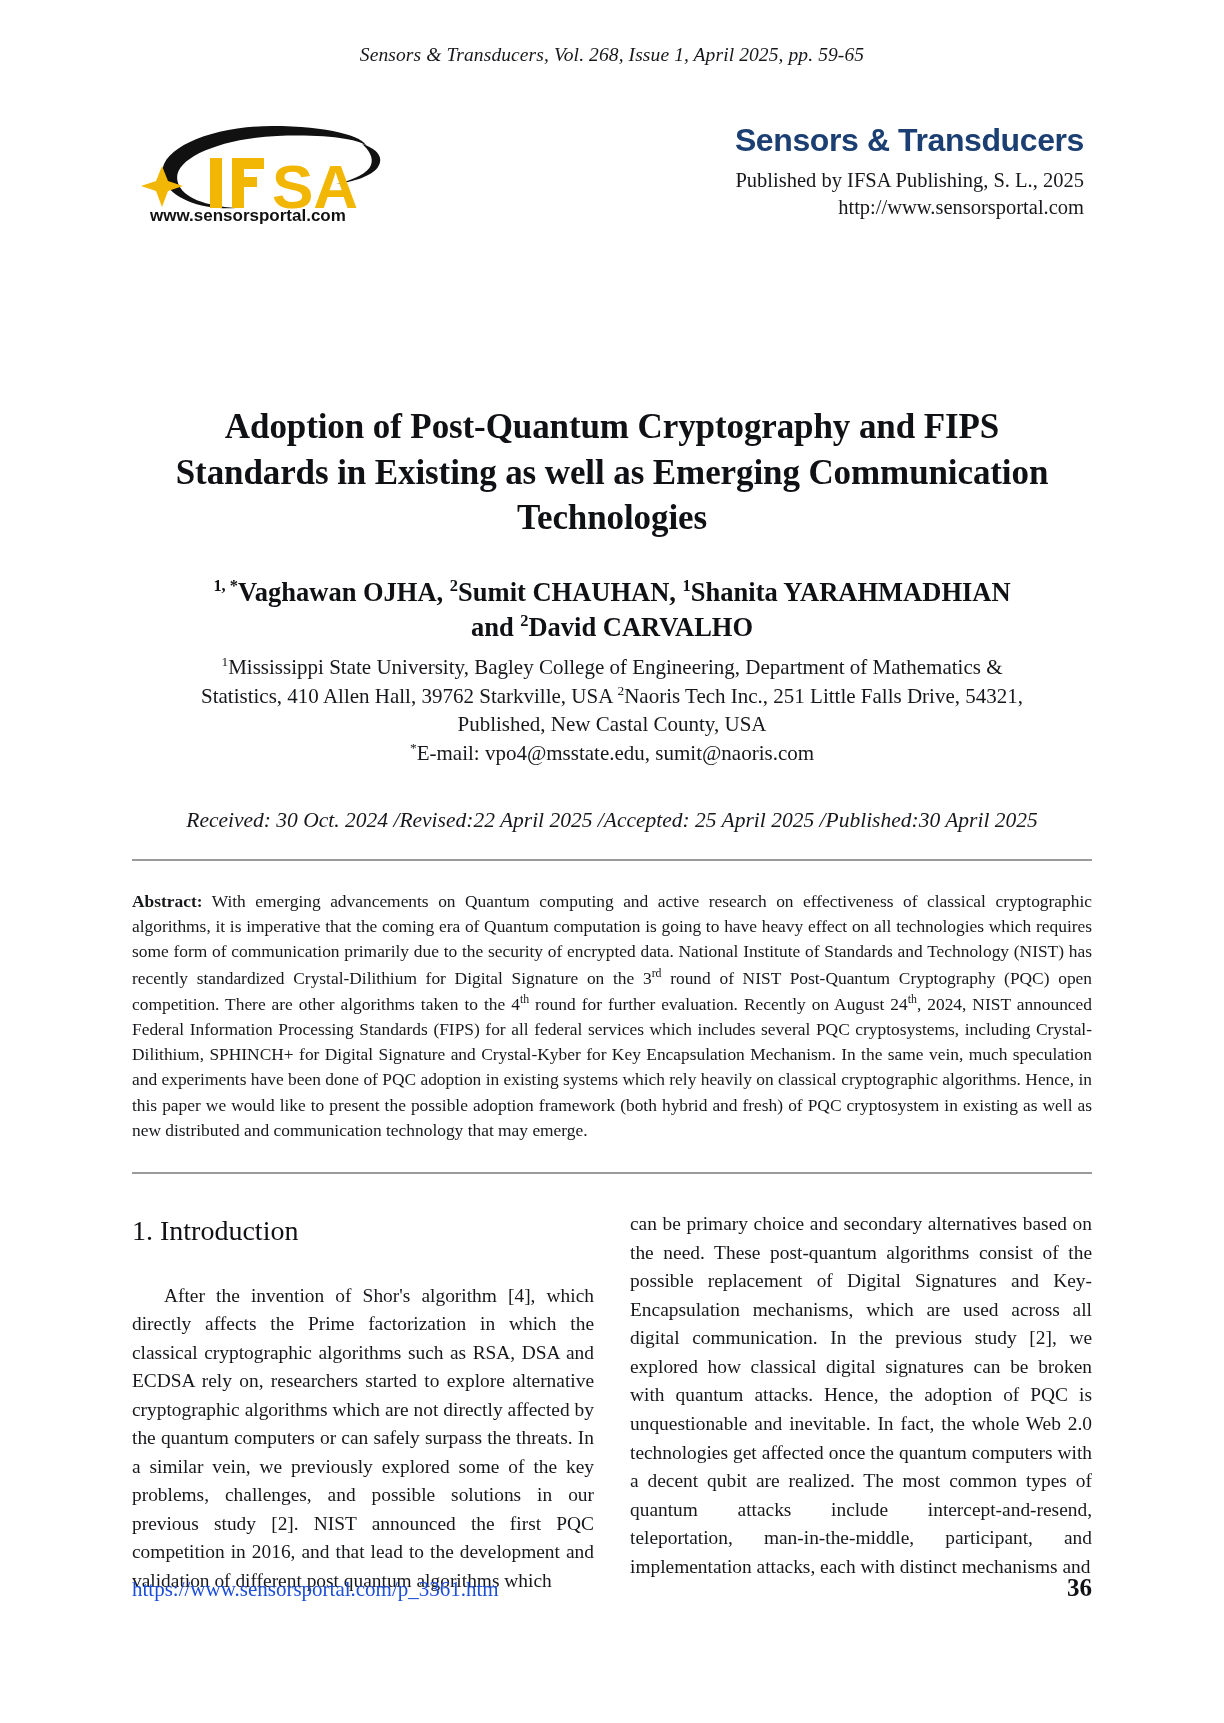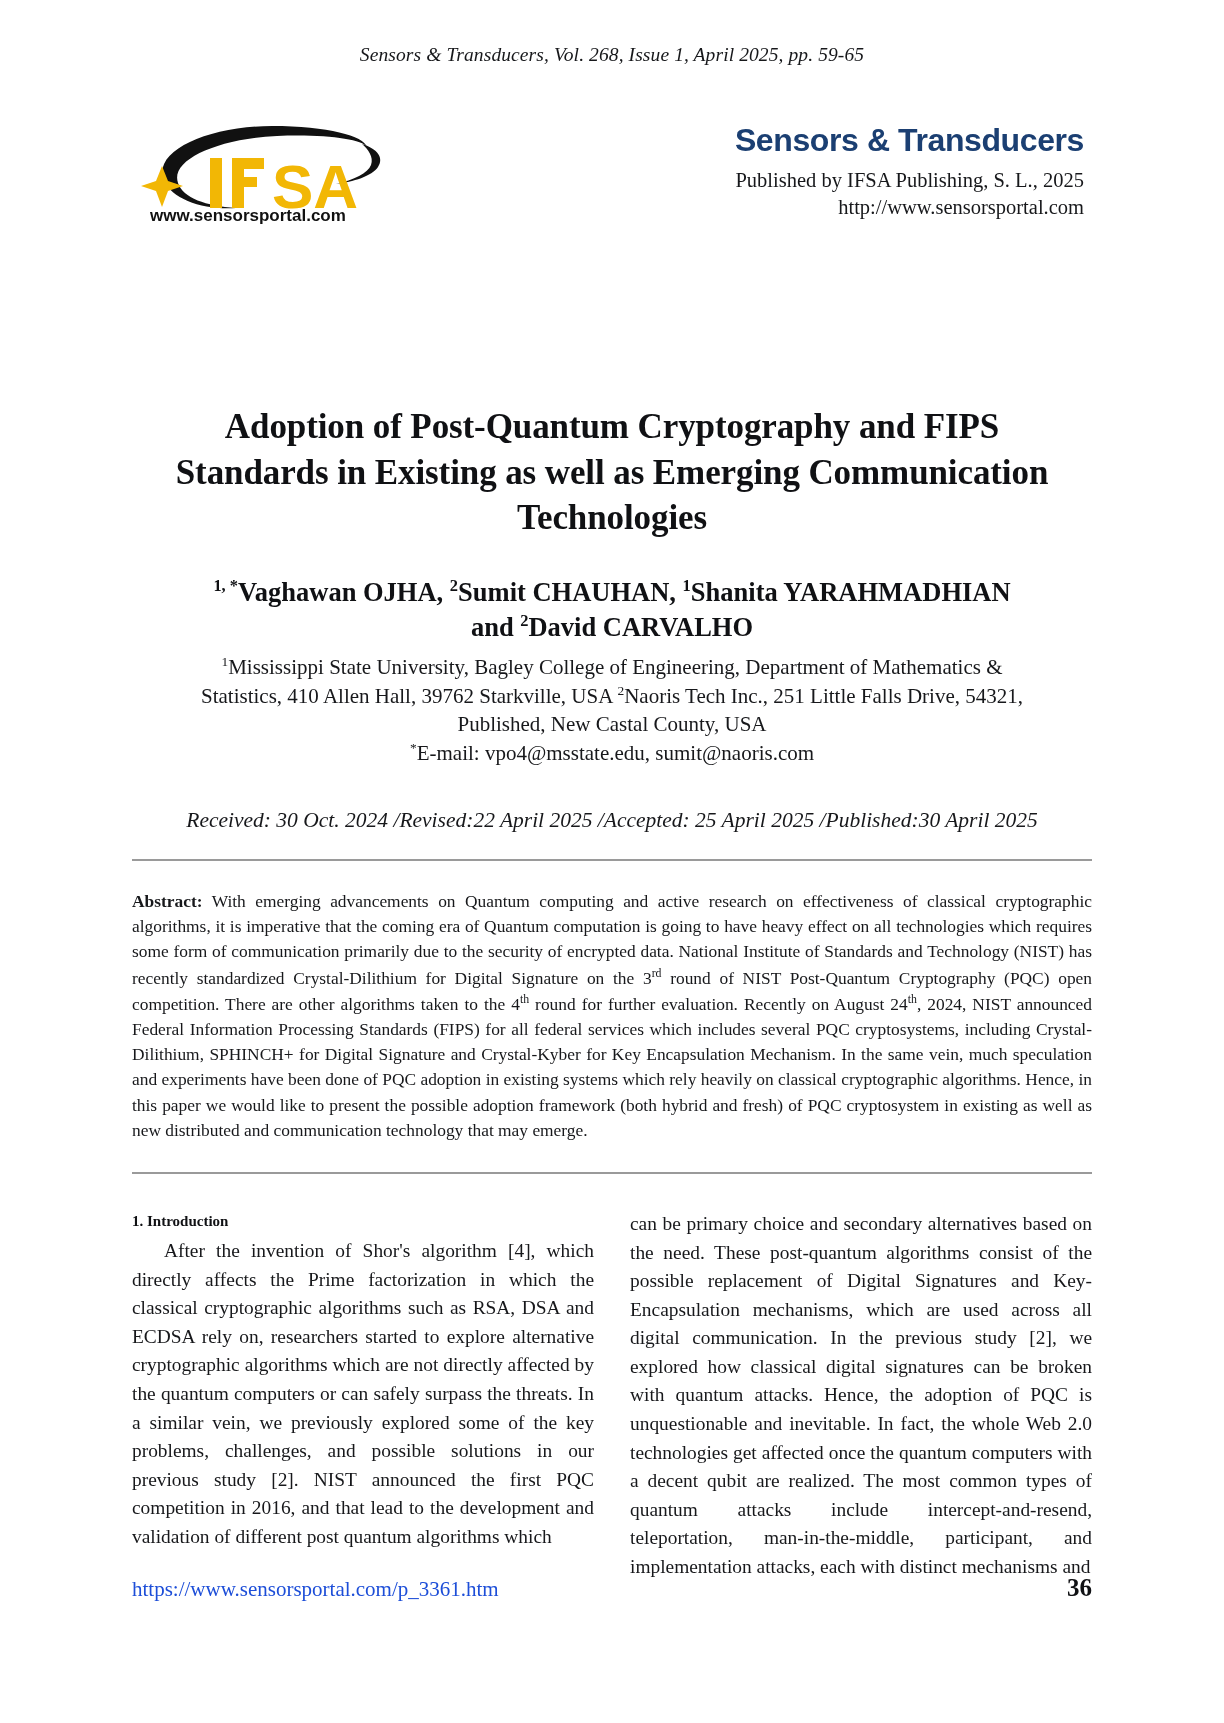--- a/index.html
+++ b/index.html
@@ -160,23 +160,23 @@
     gap: 36px;
   }
   .col {
     flex: 1 1 0;
     font-size: 19.4px;
     line-height: 1.47;
     text-align: justify;
     color: #17181b;
   }
   .section-heading {
-    font-size: 15px;
-    font-weight: bold;
-    margin: 0 0 5px 0;
+    font-size: 28px;
+    font-weight: normal;
+    margin: 0 0 30px 0;
     color: #101114;
     text-align: left;
   }
   .col p { margin: 0; }
   .col p.indent { text-indent: 32px; }
 
   
   .footer {
     position: absolute;
     left: 132px;

